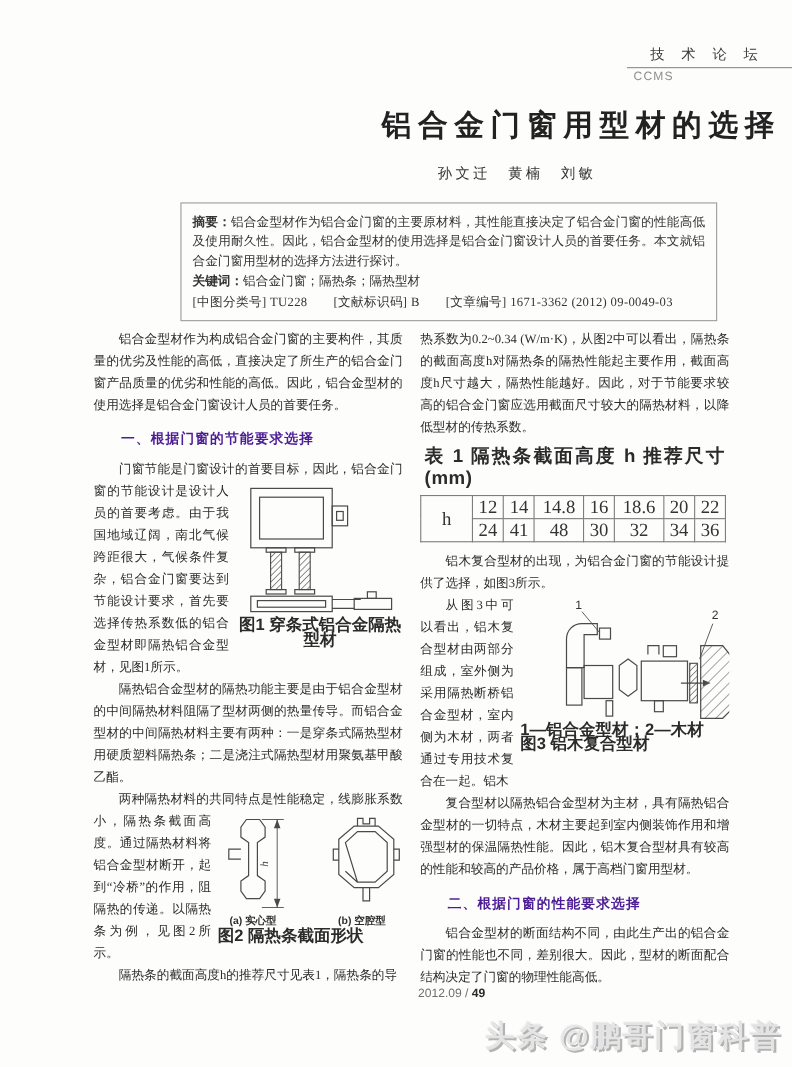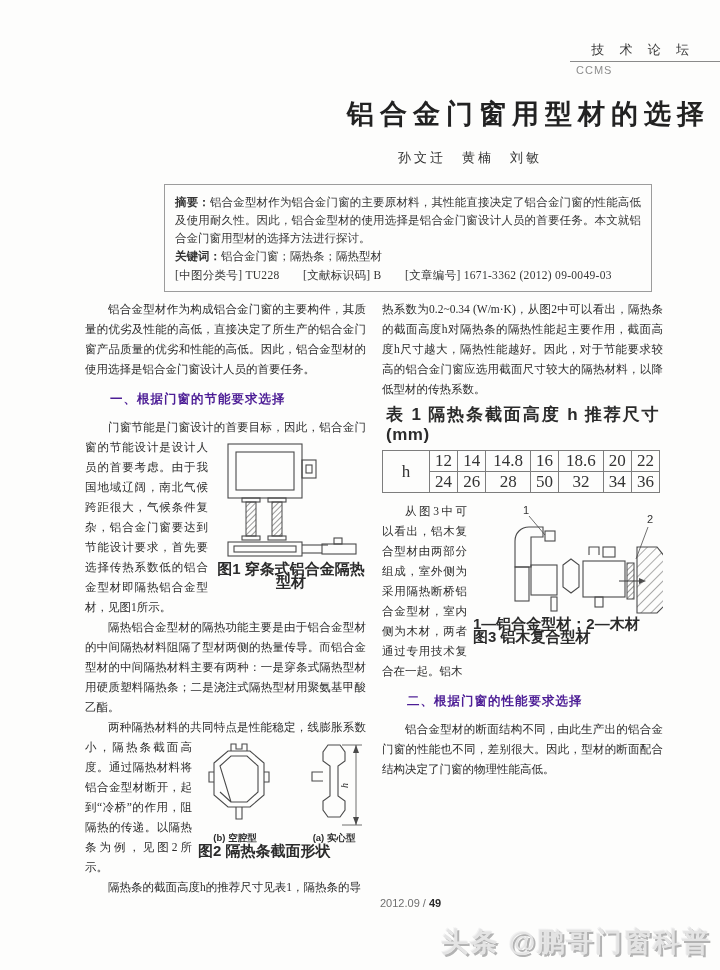--- a/index.html
+++ b/index.html
@@ -116,42 +116,42 @@
         <span>窗的节能设计是设计人员的首要考虑。由于我国地域辽阔，南北气候跨距很大，气候条件复杂，铝合金门窗要达到节能设计要求，首先要选择传热系数低的铝合金型材即隔热铝合金型材，见图1所示。</span>
       </div>
 
       <div class="para clr">隔热铝合金型材的隔热功能主要是由于铝合金型材的中间隔热材料阻隔了型材两侧的热量传导。而铝合金型材的中间隔热材料主要有两种：一是穿条式隔热型材用硬质塑料隔热条；二是浇注式隔热型材用聚氨基甲酸乙酯。</div>
 
       <div class="para">
         <span>两种隔热材料的共同特点是性能稳定，线膨胀系数</span>
         <span class="fig fig2">
           <span class="fig2row">
             <span class="fig2col">
-              <svg width="74" height="92" viewBox="0 0 74 92">
-                <path class="ln" d="M16,24 L30,12 H52 L66,24 V56 L52,68 H30 L16,56 Z"></path>
-                <path class="ln" d="M22,27 L33,17 H49 L60,27 V53 L49,63 H33 Z M22,53 L33,63"></path>
-                <path class="ln" d="M33,12 v-7 h5 v5 h6 v-5 h5 v7"></path>
-                <path class="ln" d="M16,33 h-5 v10 h5"></path>
-                <path class="ln" d="M66,33 h5 v10 h-5"></path>
-                <path class="ln" d="M38,68 v12 h6 v-12"></path>
-              </svg>
-              <span class="sublbl">(b) 空腔型</span>
-            </span>
-            <span class="fig2col">
               <svg width="64" height="92" viewBox="0 0 64 92">
                 <path class="ln" d="M26,6 h12 l5,7 v9 l-7,5 v30 l7,5 v9 l-5,7 h-12 l-5,-7 v-9 l7,-5 v-30 l-7,-5 v-9 z"></path>
                 <path class="ln" d="M21,33 h-11 v9 h11"></path>
                 <line class="lnthin" x1="40" y1="6" x2="60" y2="6"></line>
                 <line class="lnthin" x1="40" y1="86" x2="60" y2="86"></line>
                 <line class="lnthin" x1="54" y1="6" x2="54" y2="86"></line>
                 <polygon points="54,6 51,14 57,14" fill="#4a4a4a"></polygon>
                 <polygon points="54,86 51,78 57,78" fill="#4a4a4a"></polygon>
                 <text class="dimtxt" x="46" y="49" transform="rotate(-90 46,49)">h</text>
               </svg>
               <span class="sublbl">(a) 实心型</span>
+            </span>
+            <span class="fig2col">
+              <svg width="74" height="92" viewBox="0 0 74 92">
+                <path class="ln" d="M16,24 L30,12 H52 L66,24 V56 L52,68 H30 L16,56 Z"></path>
+                <path class="ln" d="M22,27 L33,17 H49 L60,27 V53 L49,63 H33 Z M22,53 L33,63"></path>
+                <path class="ln" d="M33,12 v-7 h5 v5 h6 v-5 h5 v7"></path>
+                <path class="ln" d="M16,33 h-5 v10 h5"></path>
+                <path class="ln" d="M66,33 h5 v10 h-5"></path>
+                <path class="ln" d="M38,68 v12 h6 v-12"></path>
+              </svg>
+              <span class="sublbl">(b) 空腔型</span>
             </span>
           </span>
           <span class="figcap left">图2 隔热条截面形状</span>
         </span>
         <span>小，隔热条截面高度。通过隔热材料将铝合金型材断开，起到“冷桥”的作用，阻隔热的传递。以隔热条为例，见图2所示。</span>
       </div>
 
       <div class="para clr">隔热条的截面高度h的推荐尺寸见表1，隔热条的导</div>
     </div>
 
@@ -166,30 +166,31 @@
           <td>12</td>
           <td>14</td>
           <td>14.8</td>
           <td>16</td>
           <td>18.6</td>
           <td>20</td>
           <td>22</td>
         </tr>
         <tr>
           <td>24</td>
-          <td>26</td>
-          <td>28</td>
-          <td>50</td>
+          <td>41</td>
+          <td>48</td>
+          <td>30</td>
           <td>32</td>
           <td>34</td>
           <td>36</td>
         </tr>
       </tbody>
         </table>
 
+      <div class="para">铝木复合型材的出现，为铝合金门窗的节能设计提供了选择，如图3所示。</div>
 
       <div class="para">
         <span class="fig fig3">
           <svg width="190" height="114" viewBox="0 0 190 114">
             <defs>
               <pattern id="ht2" width="4" height="4" patternUnits="userSpaceOnUse" patternTransform="rotate(45)">
                 <line x1="0" y1="0" x2="0" y2="4" stroke="#555" stroke-width="1.2"></line>
               </pattern>
               <pattern id="ht3" width="7" height="7" patternUnits="userSpaceOnUse" patternTransform="rotate(45)">
                 <line x1="0" y1="0" x2="0" y2="7" stroke="#666" stroke-width="1.1"></line>
@@ -213,20 +214,21 @@
             <line class="ln" x1="146" y1="78" x2="166" y2="78"></line>
             <polygon points="166,75 173,78 166,81" fill="#4a4a4a"></polygon>
             <path d="M164,44 h20 l8,10 v48 l-8,8 h-20 z" fill="url(#ht3)" stroke="#4a4a4a" stroke-width="1.1"></path>
           </svg>
           <span class="figcap left">1—铝合金型材；2—木材</span>
           <span class="figcap left">图3 铝木复合型材</span>
         </span>
         <span>从图3中可以看出，铝木复合型材由两部分组成，室外侧为采用隔热断桥铝合金型材，室内侧为木材，两者通过专用技术复合在一起。铝木</span>
       </div>
 
+      <div class="para clr">复合型材以隔热铝合金型材为主材，具有隔热铝合金型材的一切特点，木材主要起到室内侧装饰作用和增强型材的保温隔热性能。因此，铝木复合型材具有较高的性能和较高的产品价格，属于高档门窗用型材。</div>
 
       <div class="sec">二、根据门窗的性能要求选择</div>
 
       <div class="para">铝合金型材的断面结构不同，由此生产出的铝合金门窗的性能也不同，差别很大。因此，型材的断面配合结构决定了门窗的物理性能高低。</div>
     </div>
   </div>
 
   <div class="folio">
     <span>2012.09</span>
     <span>/</span>

